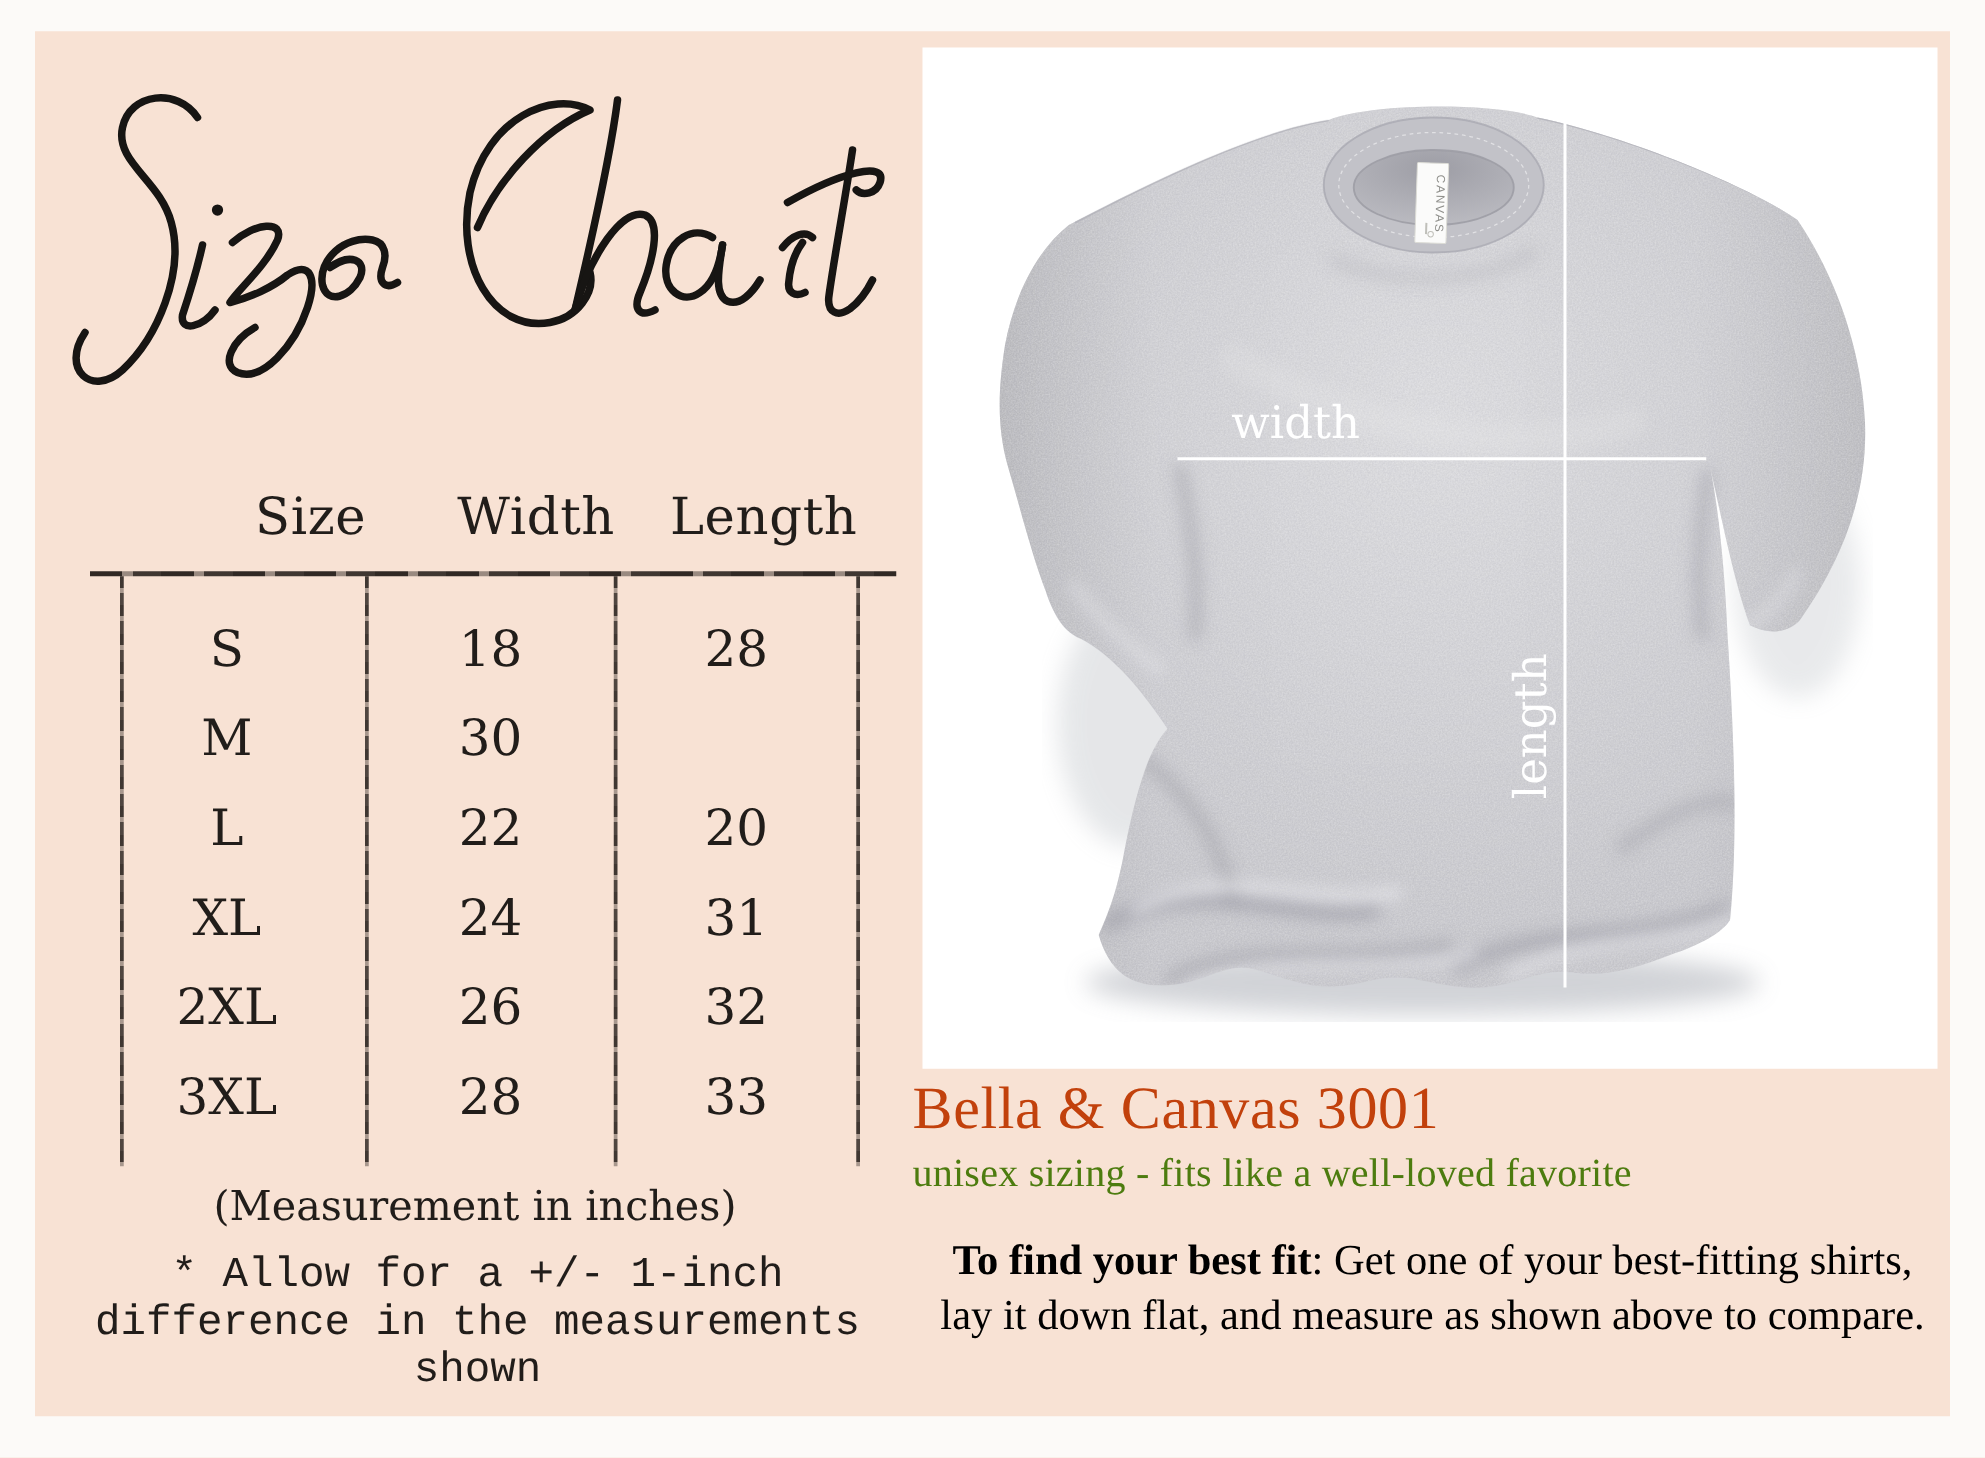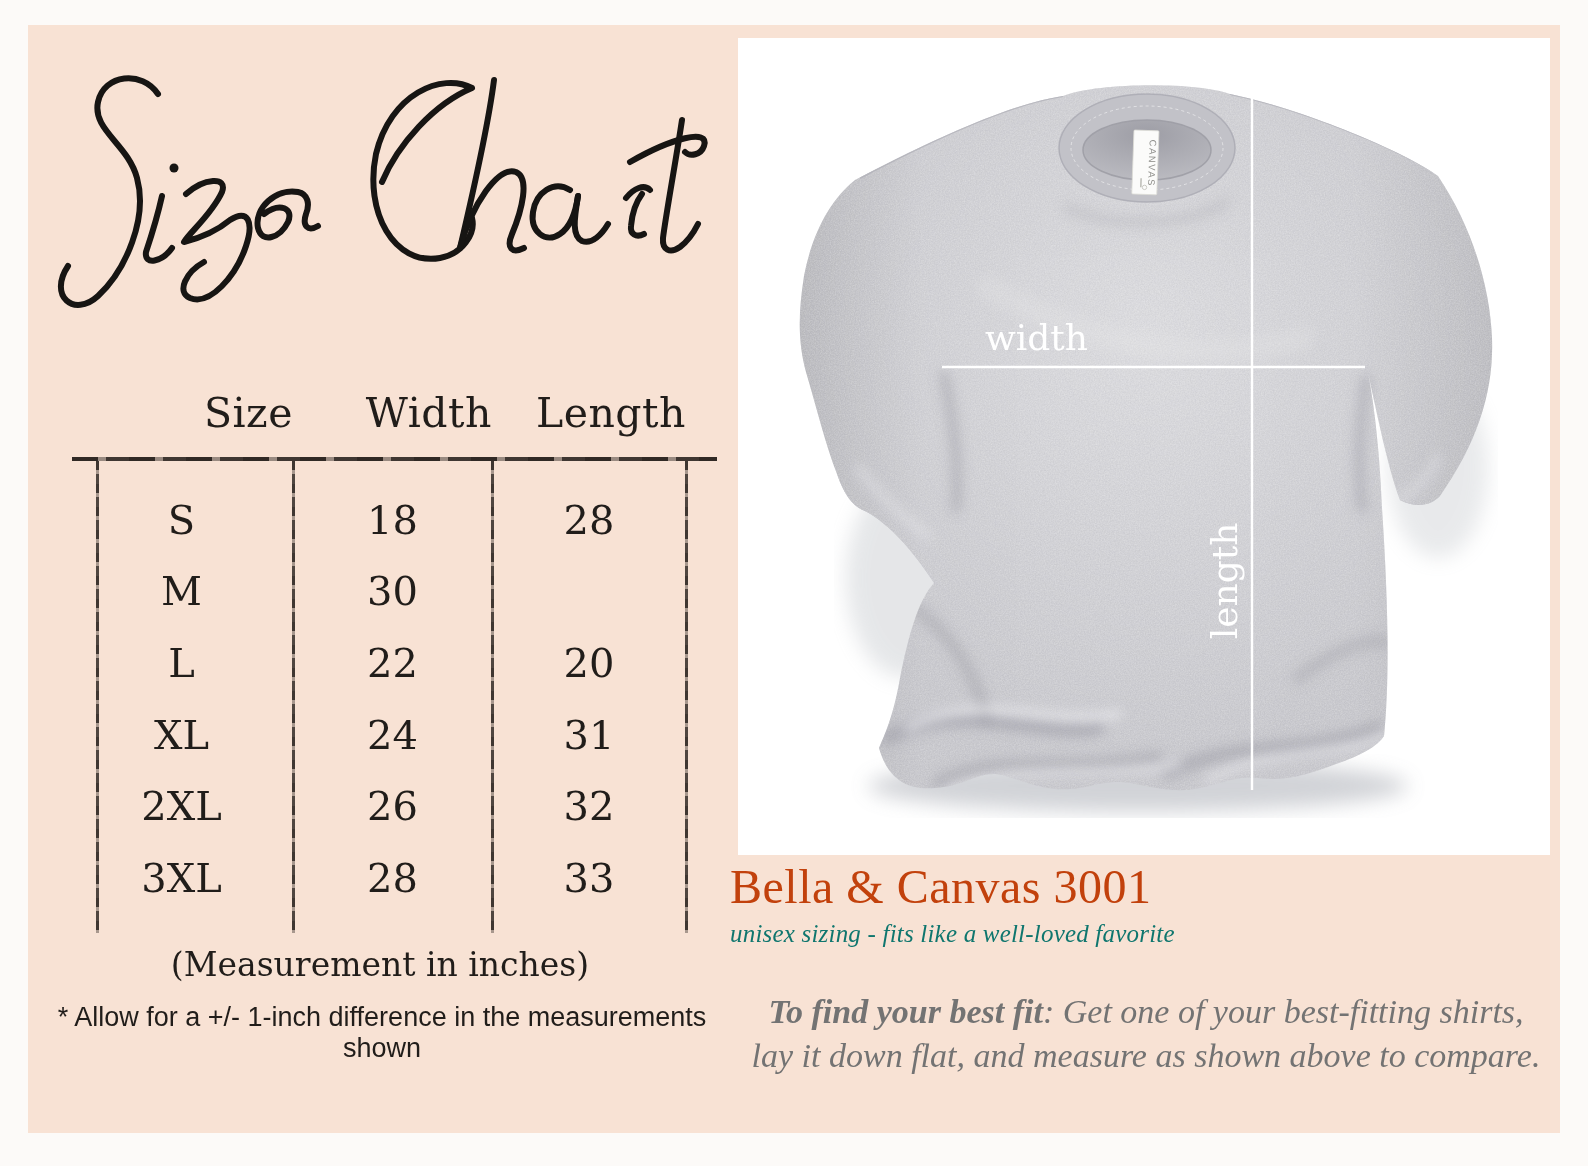--- a/index.html
+++ b/index.html
@@ -17,32 +17,32 @@
           grid-template-columns:223px 199px 194px;align-items:center;text-align:right;
           font-size:41px;letter-spacing:.5px;}
   .t-rule{position:absolute;left:2px;top:77px;width:645px;height:3.5px;
           background:repeating-linear-gradient(to right,rgba(38,31,27,.95) 0 26px,rgba(38,31,27,.45) 26px 34px,rgba(38,31,27,.88) 34px 57px);}
   .t-vline{position:absolute;top:81px;width:2.5px;height:472px;
           background:repeating-linear-gradient(to bottom,rgba(38,31,27,.88) 0 9px,rgba(38,31,27,.38) 9px 13px,rgba(38,31,27,.8) 13px 23px);}
   .t-rows{position:absolute;left:0;top:104px;width:648px;}
   .t-row{display:grid;grid-template-columns:223px 199px 194px;height:71.6px;
          align-items:center;text-align:center;font-size:40px;}
   .t-note{position:absolute;left:62px;top:920px;width:580px;text-align:center;font-size:33px;}
-  .t-foot{position:absolute;left:24px;top:977px;width:660px;text-align:center;font-size:27px;
-          font-family:Liberation Sans, sans-serif;}
+  .t-foot{position:absolute;left:24px;top:977px;width:660px;text-align:center;font-size:34px;
+          font-family:Liberation Mono, monospace;}
 
   
   .photo{position:absolute;left:710px;top:13px;width:812px;height:817px;background:#ffffff;}
   .photo svg{display:block;}
 
   
   .prod{position:absolute;left:702px;top:836px;width:832px;font-family:"Liberation Serif",serif;}
   .prod-name{font-size:48px;letter-spacing:.5px;color:#c2410c;line-height:1.1;}
-  .prod-tag{font-size:25px;font-style:italic;color:#0f766e;margin-top:6px;letter-spacing:.2px;}
-  .prod-tip{margin-top:42px;text-align:center;font-size:34px;font-style:italic;line-height:1.3;color:#737373;}
+  .prod-tag{font-size:32px;color:#4d7c0f;margin-top:6px;letter-spacing:.2px;}
+  .prod-tip{margin-top:30px;text-align:center;font-size:34px;line-height:1.3;color:#000000;}
   .tip-lead{font-weight:bold;}
 </style>
 </head>
 <body>
 
 <div class="stage">
   <div class="card">
 
     <svg class="title-svg" width="680" height="270" viewBox="0 0 680 270" role="img" aria-label="Size Chart">
       <g fill="none" stroke="#171513" stroke-width="6" stroke-linecap="round" stroke-linejoin="round">

